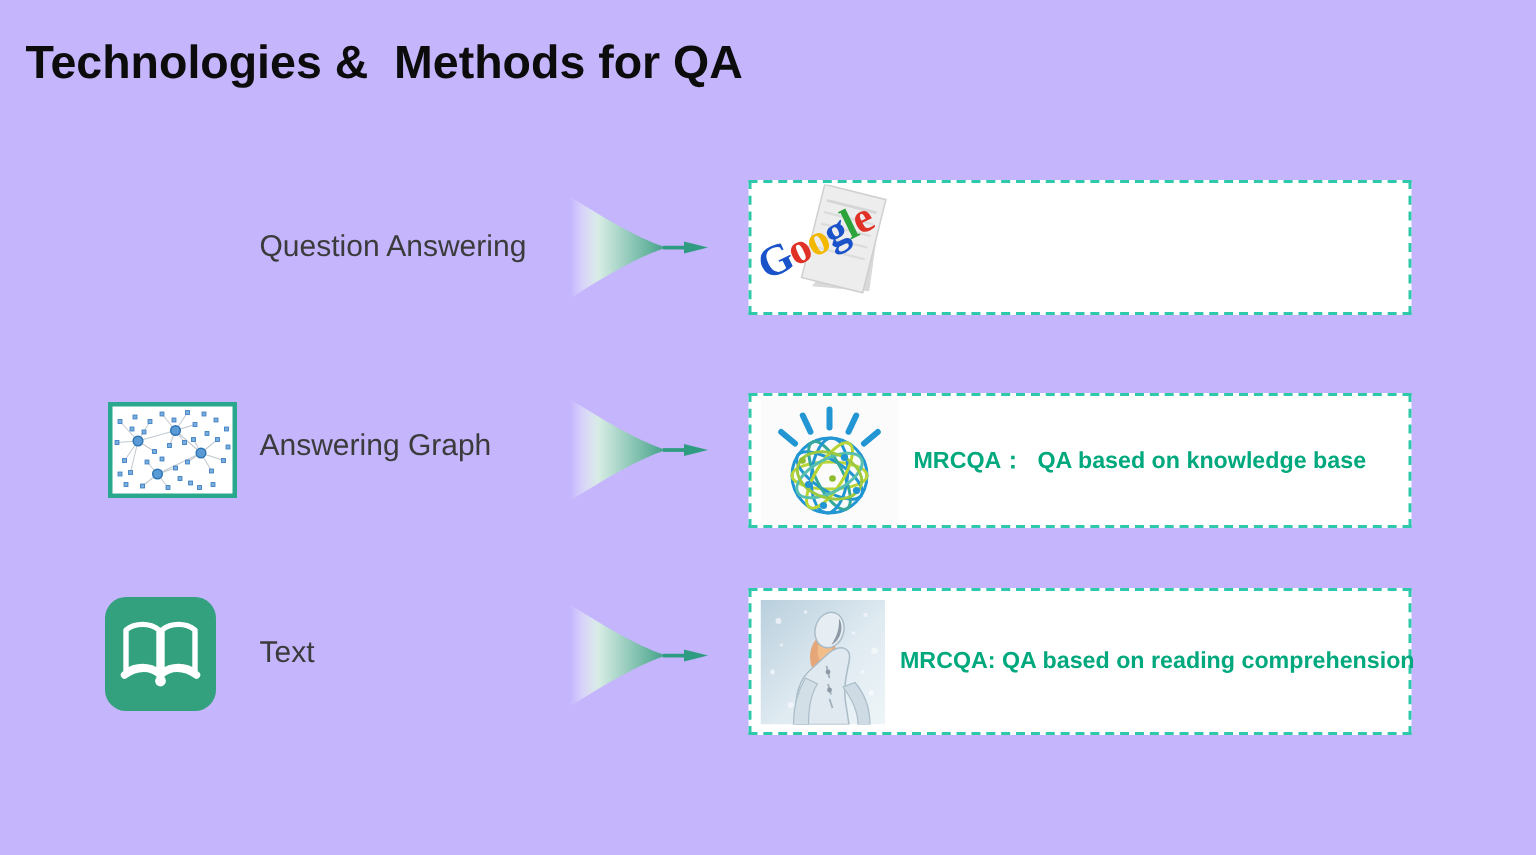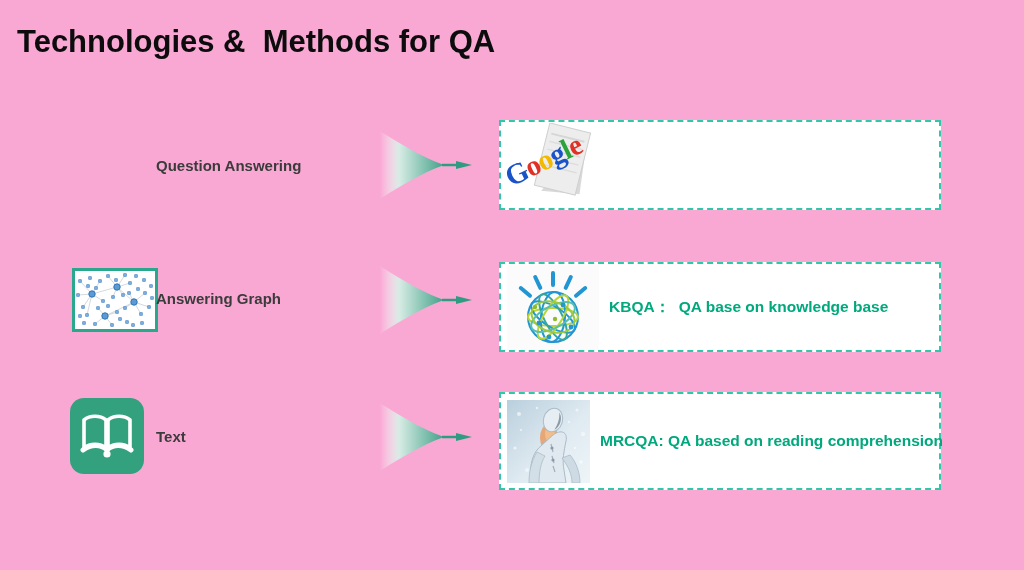--- a/index.html
+++ b/index.html
@@ -7,40 +7,40 @@
     --icon-green:#2ba98c;
     --book-green:#33a17e;
     --dashed-border:#2ec8ab;
     --label-text:#3b3b3b;
     --title-text:#0c0c0c;
     --arrow-green:#2f9c81;
   }
   *{box-sizing:border-box}
   html,body{margin:0;padding:0;background:#ffffff;}
   .slide{
-    position:relative;width:1024px;height:570px;background:#f9a8d4;overflow:hidden;
+    position:relative;width:1024px;height:570px;background:#c4b5fd;overflow:hidden;
     font-family:"Liberation Sans","DejaVu Sans",sans-serif;
   }
   .title{
     position:absolute;left:17px;top:24px;margin:0;
     font-size:31px;font-weight:700;color:var(--title-text);
     white-space:pre;letter-spacing:0;
   }
   .row{position:absolute;left:0;right:0}
   .row1{top:120px;height:90px}
   .row2{top:262px;height:90px}
   .row3{top:392px;height:98px}
 
   .icon-slot{position:absolute;left:70px;top:50%;transform:translateY(-50%);line-height:0}
   .row2 .icon-slot{left:72px;top:calc(50% - 7px)}
   .row3 .icon-slot{top:calc(50% - 5px)}
 
   .row-label{
-    position:absolute;left:156px;top:50%;transform:translateY(-50%);
-    font-size:15px;font-weight:700;color:var(--label-text);white-space:pre;
+    position:absolute;left:173px;top:50%;transform:translateY(-50%);
+    font-size:20px;font-weight:400;color:var(--label-text);white-space:pre;
   }
   .row2 .row-label{top:calc(50% - 9px)}
   .row3 .row-label{top:calc(50% - 5px)}
 
   .arrow{position:absolute;left:380px;top:50%;transform:translateY(-50%);width:94px;height:68px;line-height:0}
   .row2 .arrow{top:calc(50% - 7px)}
   .row3 .arrow{top:calc(50% - 4px)}
 
   .dashed-box{
     position:absolute;left:499px;top:0;width:442px;height:100%;
@@ -193,21 +193,21 @@
               <circle cx="18" cy="10" r="2.4"></circle>
                 <circle cx="-4" cy="20" r="2.4"></circle>
             </g>
             <g fill="#8fbc2e" stroke="none">
               <circle cx="2" cy="2" r="2.2"></circle>
                 <circle cx="-18" cy="-10" r="2.2"></circle>
             </g>
           </g>
         </svg>
       </div>
-      <div class="box-text">KBQA：  QA base on knowledge base</div>
+      <div class="box-text">MRCQA：  QA based on knowledge base</div>
     </div>
   </div>
 
   <div class="row row3">
     <div class="icon-slot">
       <svg width="74" height="76" viewBox="0 0 74 76">
         <rect x="0" y="0" width="74" height="76" rx="14" fill="#33a17e"></rect>
 
         <path d="M13,52 C21,46 31,46 37,52 C43,46 53,46 61,52" stroke="#ffffff" stroke-width="5" fill="none" stroke-linecap="round"></path>
         <circle cx="37" cy="56" r="3.6" fill="#ffffff"></circle>

